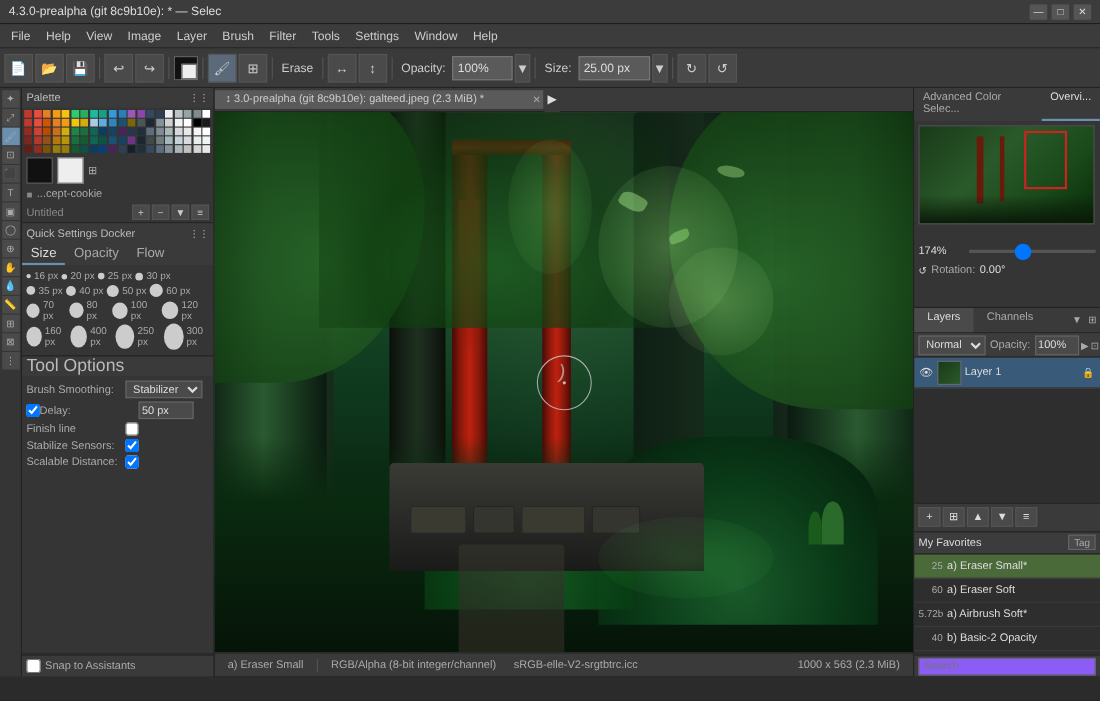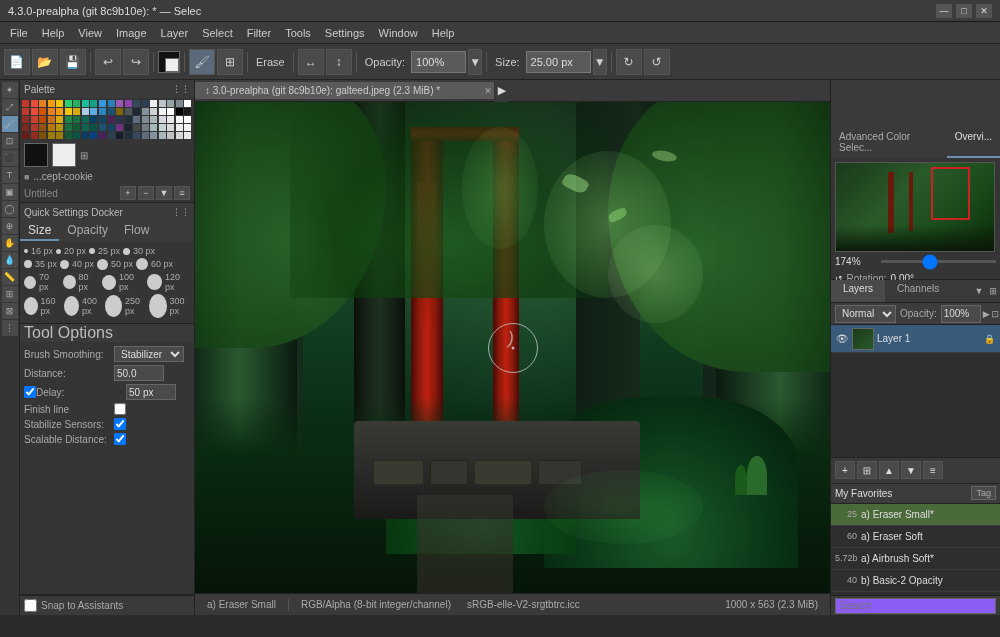--- a/index.html
+++ b/index.html
@@ -83,25 +83,25 @@
 
     
     #status-bar { height: 22px; background: #3a3a3a; display: flex; align-items: center; padding: 0 8px; border-top: 1px solid #222; font-size: 10px; color: #aaa; gap: 8px; }
     #status-bar .status-item { padding: 0 4px; }
     #status-bar .status-sep { width: 1px; height: 12px; background: #555; }
 
     
     #right-panel { width: 170px; background: #353535; border-left: 1px solid #222; display: flex; flex-direction: column; overflow: hidden; }
     #right-top { height: 200px; border-bottom: 1px solid #222; }
     #right-panel-tabs { display: flex; background: #3a3a3a; }
-    .rp-tab { padding: 3px 8px; font-size: 10px; cursor: pointer; color: #aaa; border-bottom: 2px solid transparent; margin-top: 48px; }
+    .rp-tab { padding: 3px 8px; font-size: 10px; cursor: pointer; color: #aaa; border-bottom: 2px solid transparent; }
     .rp-tab.active { color: #ddd; border-bottom: 2px solid #6a8faf; }
     #overview-panel { padding: 4px; }
     #overview-thumb { width: 160px; height: 90px; background: linear-gradient(135deg, #2a4a3a, #1a3a2a, #3a5a2a); border: 1px solid #555; position: relative; overflow: hidden; }
-    #overview-controls { display: flex; align-items: center; padding: 4px 0; gap: 20px; }
+    #overview-controls { display: flex; align-items: center; padding: 4px 0; gap: 20px; margin-top: 15px; }
     #zoom-slider { width: 60px; height: 3px; background: #555; appearance: none; outline: none; }
     #rotation-row { display: flex; align-items: center; gap: 4px; padding: 2px 0; }
     .rotation-btn { font-size: 9px; }
     .rotation-label { font-size: 10px; color: #aaa; }
 
     
     #layers-section { flex: 1; display: flex; flex-direction: column; overflow: hidden; }
     #layers-tabs { display: flex; background: #3a3a3a; border-bottom: 1px solid #222; }
     .layers-tab { padding: 3px 12px; font-size: 10px; cursor: pointer; color: #aaa; }
     .layers-tab.active { color: #ddd; background: #4a4a4a; }
@@ -157,21 +157,21 @@
     <span>✕</span>
   </div>
 </div>
 
 <div id="menu-bar">
   <span class="menu-item">File</span>
   <span class="menu-item">Help</span>
   <span class="menu-item">View</span>
   <span class="menu-item">Image</span>
   <span class="menu-item">Layer</span>
-  <span class="menu-item">Select</span>
+  <span class="menu-item">Brush</span>
   <span class="menu-item">Filter</span>
   <span class="menu-item">Tools</span>
   <span class="menu-item">Settings</span>
   <span class="menu-item">Window</span>
   <span class="menu-item">Help</span>
 </div>
 
 <div id="toolbar">
   <div class="toolbar-btn">📄</div>
   <div class="toolbar-btn">📂</div>
@@ -416,24 +416,20 @@
       <div id="to-content">
         <div class="to-row">
           <span class="to-label">Brush Smoothing:</span>
           <select class="stabilizer-combo">
             <option>Stabilizer</option>
             <option>Basic Smoothing</option>
             <option>Weighted Smoothing</option>
           </select>
         </div>
         <div class="to-row">
-          <span class="to-label">Distance:</span>
-          <input class="to-input" value="50.0" style="">
-        </div>
-        <div class="to-row">
           <input type="checkbox" class="to-check" checked="" style="">
           <span class="to-label">Delay:</span>
           <input class="to-input" value="50 px" style="">
         </div>
         <div class="to-row">
           <span class="to-label">Finish line</span>
           <input type="checkbox" class="to-check" style="">
         </div>
         <div class="to-row">
           <span class="to-label">Stabilize Sensors:</span>

